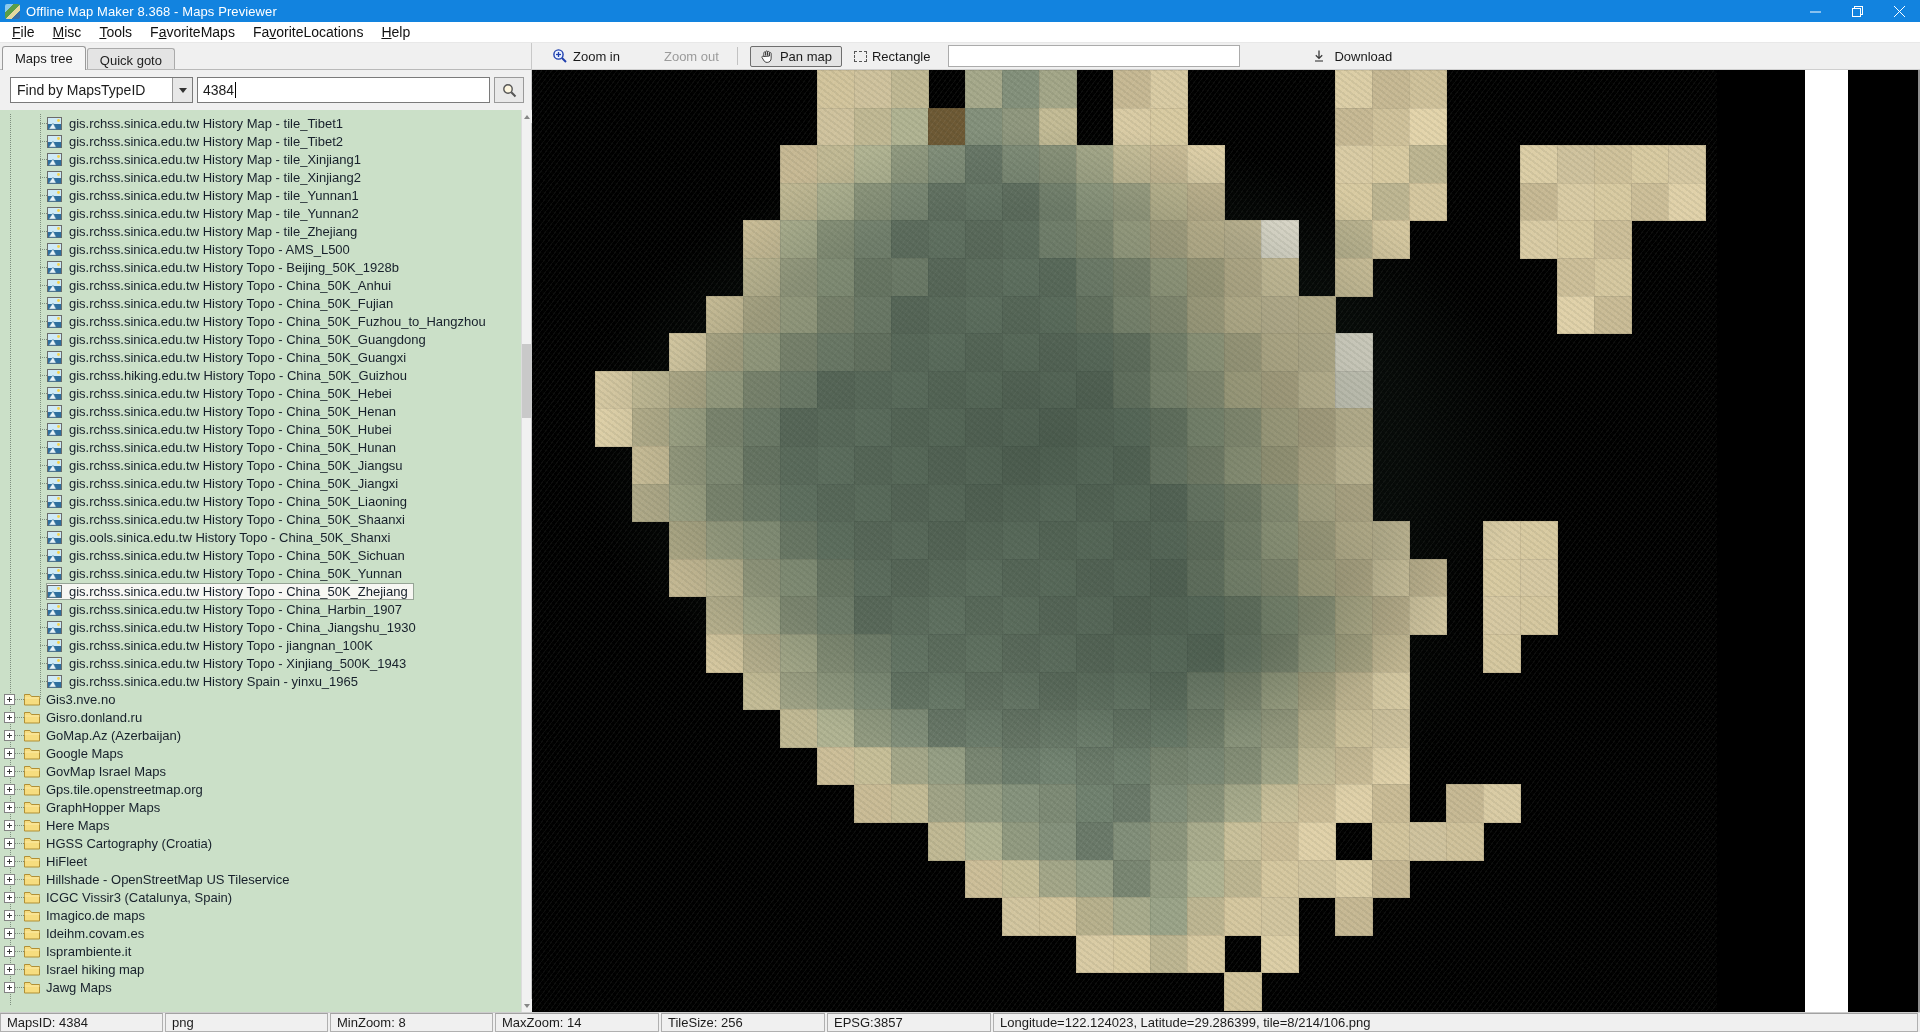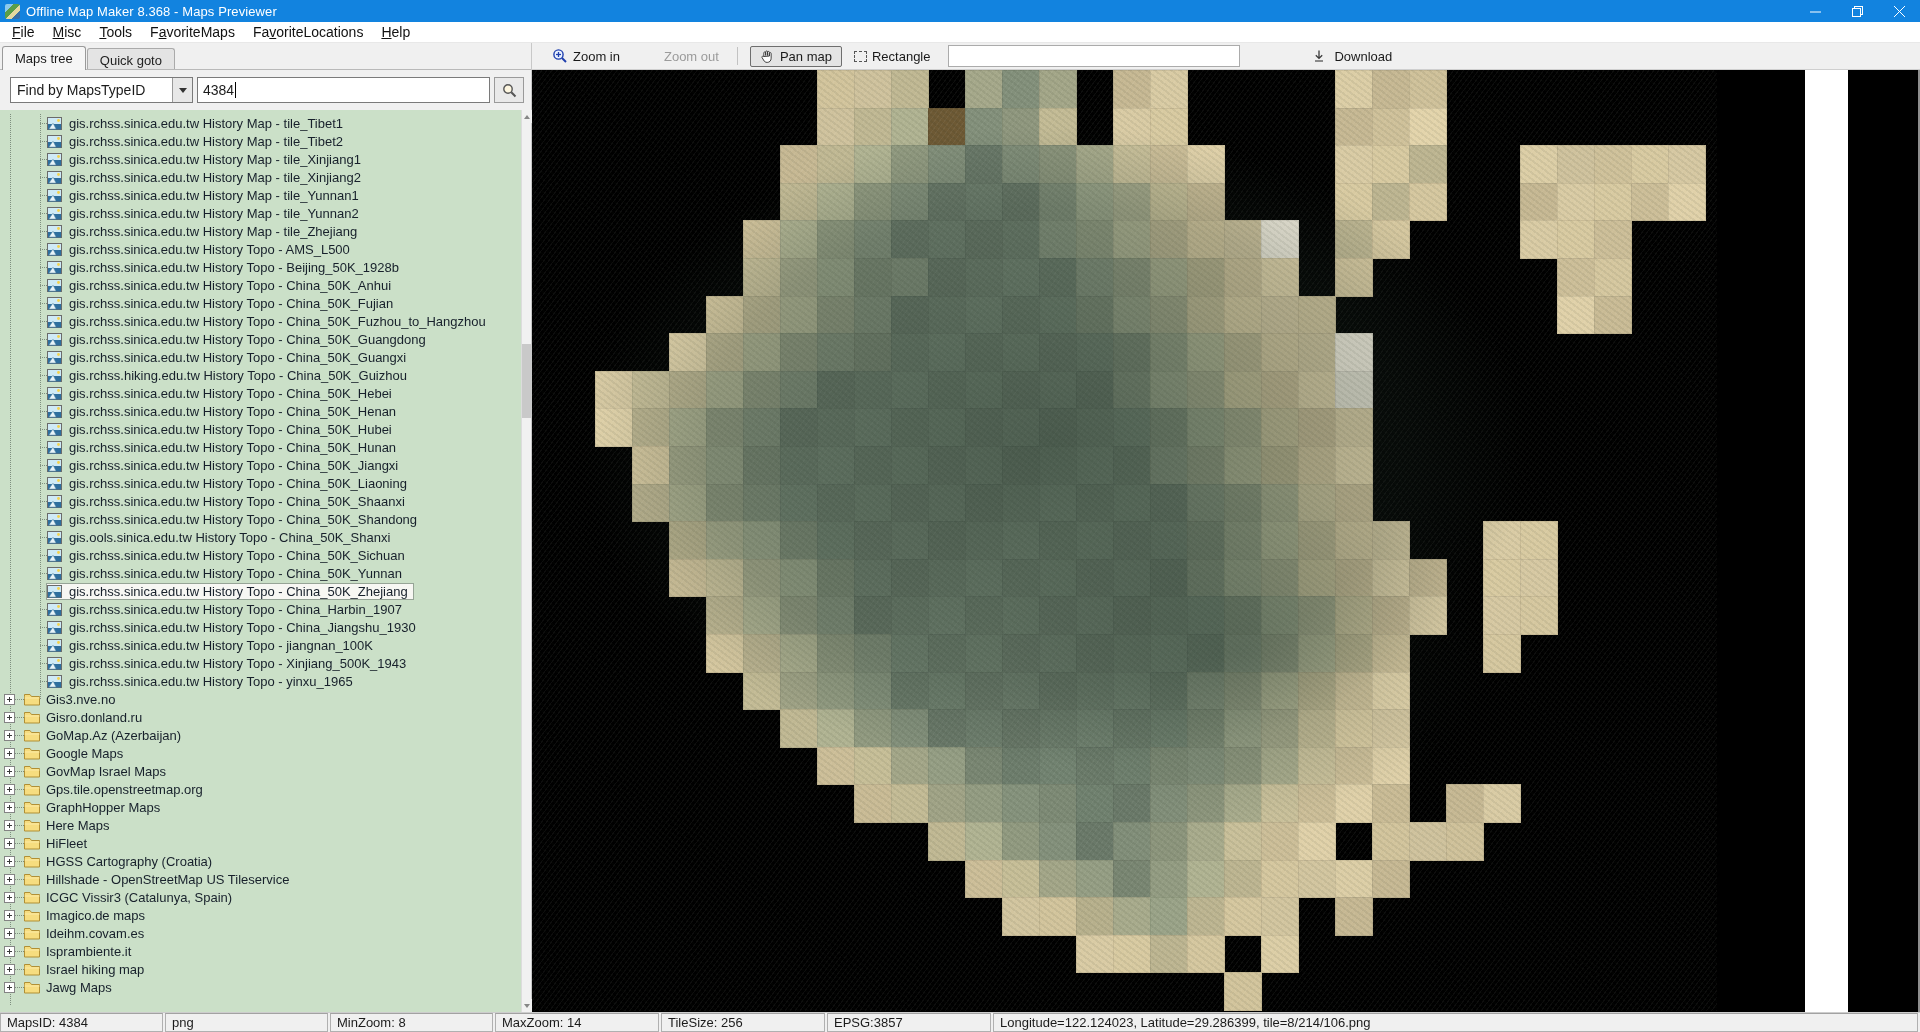--- a/index.html
+++ b/index.html
@@ -439,20 +439,34 @@
                 <span class="stub leafstub"></span>
                 <span class="selwrap">
                   <span class="ticon">
                     <svg width="15" height="13">
                       <rect x="0.5" y="0.5" width="14" height="12" fill="#cfeaf6" stroke="#6b6b6b"></rect>
                       <rect x="1" y="7" width="13" height="5.5" fill="#2e6e9e"></rect>
                       <path d="M2 12 L6 6 L9 12 Z" fill="#e9f4f9" stroke="#5a8ca8" stroke-width="0.5"></path>
                       <circle cx="11.5" cy="3.5" r="1.4" fill="#f4d24a"></circle>
                     </svg>
                   </span>
+                  <span class="tlabel">gis.rchss.sinica.edu.tw History Topo - China_50K_Jiangsu</span>
+                </span>
+              </div>
+              <div class="trow leaf">
+                <span class="stub leafstub"></span>
+                <span class="selwrap">
+                  <span class="ticon">
+                    <svg width="15" height="13">
+                      <rect x="0.5" y="0.5" width="14" height="12" fill="#cfeaf6" stroke="#6b6b6b"></rect>
+                      <rect x="1" y="7" width="13" height="5.5" fill="#2e6e9e"></rect>
+                      <path d="M2 12 L6 6 L9 12 Z" fill="#e9f4f9" stroke="#5a8ca8" stroke-width="0.5"></path>
+                      <circle cx="11.5" cy="3.5" r="1.4" fill="#f4d24a"></circle>
+                    </svg>
+                  </span>
                   <span class="tlabel">gis.rchss.sinica.edu.tw History Topo - China_50K_Jiangxi</span>
                 </span>
               </div>
               <div class="trow leaf">
                 <span class="stub leafstub"></span>
                 <span class="selwrap">
                   <span class="ticon">
                     <svg width="15" height="13">
                       <rect x="0.5" y="0.5" width="14" height="12" fill="#cfeaf6" stroke="#6b6b6b"></rect>
                       <rect x="1" y="7" width="13" height="5.5" fill="#2e6e9e"></rect>
@@ -481,34 +495,20 @@
                 <span class="stub leafstub"></span>
                 <span class="selwrap">
                   <span class="ticon">
                     <svg width="15" height="13">
                       <rect x="0.5" y="0.5" width="14" height="12" fill="#cfeaf6" stroke="#6b6b6b"></rect>
                       <rect x="1" y="7" width="13" height="5.5" fill="#2e6e9e"></rect>
                       <path d="M2 12 L6 6 L9 12 Z" fill="#e9f4f9" stroke="#5a8ca8" stroke-width="0.5"></path>
                       <circle cx="11.5" cy="3.5" r="1.4" fill="#f4d24a"></circle>
                     </svg>
                   </span>
-                  <span class="tlabel">gis.rchss.sinica.edu.tw History Topo - China_50K_Shandong</span>
-                </span>
-              </div>
-              <div class="trow leaf">
-                <span class="stub leafstub"></span>
-                <span class="selwrap">
-                  <span class="ticon">
-                    <svg width="15" height="13">
-                      <rect x="0.5" y="0.5" width="14" height="12" fill="#cfeaf6" stroke="#6b6b6b"></rect>
-                      <rect x="1" y="7" width="13" height="5.5" fill="#2e6e9e"></rect>
-                      <path d="M2 12 L6 6 L9 12 Z" fill="#e9f4f9" stroke="#5a8ca8" stroke-width="0.5"></path>
-                      <circle cx="11.5" cy="3.5" r="1.4" fill="#f4d24a"></circle>
-                    </svg>
-                  </span>
                   <span class="tlabel">gis.ools.sinica.edu.tw History Topo - China_50K_Shanxi</span>
                 </span>
               </div>
               <div class="trow leaf">
                 <span class="stub leafstub"></span>
                 <span class="selwrap">
                   <span class="ticon">
                     <svg width="15" height="13">
                       <rect x="0.5" y="0.5" width="14" height="12" fill="#cfeaf6" stroke="#6b6b6b"></rect>
                       <rect x="1" y="7" width="13" height="5.5" fill="#2e6e9e"></rect>
@@ -607,21 +607,21 @@
                 <span class="stub leafstub"></span>
                 <span class="selwrap">
                   <span class="ticon">
                     <svg width="15" height="13">
                       <rect x="0.5" y="0.5" width="14" height="12" fill="#cfeaf6" stroke="#6b6b6b"></rect>
                       <rect x="1" y="7" width="13" height="5.5" fill="#2e6e9e"></rect>
                       <path d="M2 12 L6 6 L9 12 Z" fill="#e9f4f9" stroke="#5a8ca8" stroke-width="0.5"></path>
                       <circle cx="11.5" cy="3.5" r="1.4" fill="#f4d24a"></circle>
                     </svg>
                   </span>
-                  <span class="tlabel">gis.rchss.sinica.edu.tw History Topo - yinxu_1965</span>
+                  <span class="tlabel">gis.rchss.sinica.edu.tw History Spain - yinxu_1965</span>
                 </span>
               </div>
               <div class="trow folder">
                 <span class="expand"></span>
                 <span class="stub folderstub"></span>
                 <span class="ticon">
                   <svg width="16" height="13">
                     <path d="M0.5 3.5 V12 H15.5 V3.5 H7.5 L6 1.5 H0.5 Z" fill="#f6dd7f" stroke="#b08f35"></path>
                     <path d="M0.5 5 H15.5" stroke="#fbeaa6"></path>
                   </svg>
@@ -707,32 +707,32 @@
               </div>
               <div class="trow folder">
                 <span class="expand"></span>
                 <span class="stub folderstub"></span>
                 <span class="ticon">
                   <svg width="16" height="13">
                     <path d="M0.5 3.5 V12 H15.5 V3.5 H7.5 L6 1.5 H0.5 Z" fill="#f6dd7f" stroke="#b08f35"></path>
                     <path d="M0.5 5 H15.5" stroke="#fbeaa6"></path>
                   </svg>
                 </span>
+                <span class="tlabel">HGSS Cartography (Croatia)</span>
+              </div>
+              <div class="trow folder">
+                <span class="expand"></span>
+                <span class="stub folderstub"></span>
+                <span class="ticon">
+                  <svg width="16" height="13">
+                    <path d="M0.5 3.5 V12 H15.5 V3.5 H7.5 L6 1.5 H0.5 Z" fill="#f6dd7f" stroke="#b08f35"></path>
+                    <path d="M0.5 5 H15.5" stroke="#fbeaa6"></path>
+                  </svg>
+                </span>
                 <span class="tlabel">HiFleet</span>
-              </div>
-              <div class="trow folder">
-                <span class="expand"></span>
-                <span class="stub folderstub"></span>
-                <span class="ticon">
-                  <svg width="16" height="13">
-                    <path d="M0.5 3.5 V12 H15.5 V3.5 H7.5 L6 1.5 H0.5 Z" fill="#f6dd7f" stroke="#b08f35"></path>
-                    <path d="M0.5 5 H15.5" stroke="#fbeaa6"></path>
-                  </svg>
-                </span>
-                <span class="tlabel">HGSS Cartography (Croatia)</span>
               </div>
               <div class="trow folder">
                 <span class="expand"></span>
                 <span class="stub folderstub"></span>
                 <span class="ticon">
                   <svg width="16" height="13">
                     <path d="M0.5 3.5 V12 H15.5 V3.5 H7.5 L6 1.5 H0.5 Z" fill="#f6dd7f" stroke="#b08f35"></path>
                     <path d="M0.5 5 H15.5" stroke="#fbeaa6"></path>
                   </svg>
                 </span>

